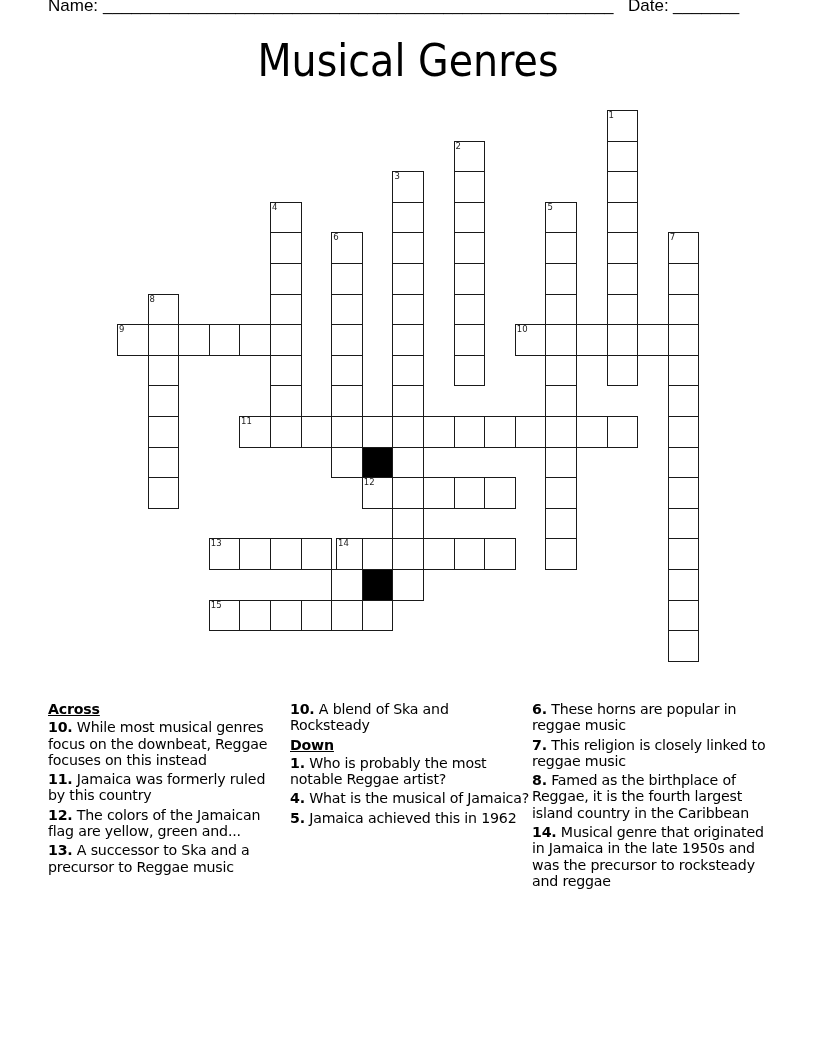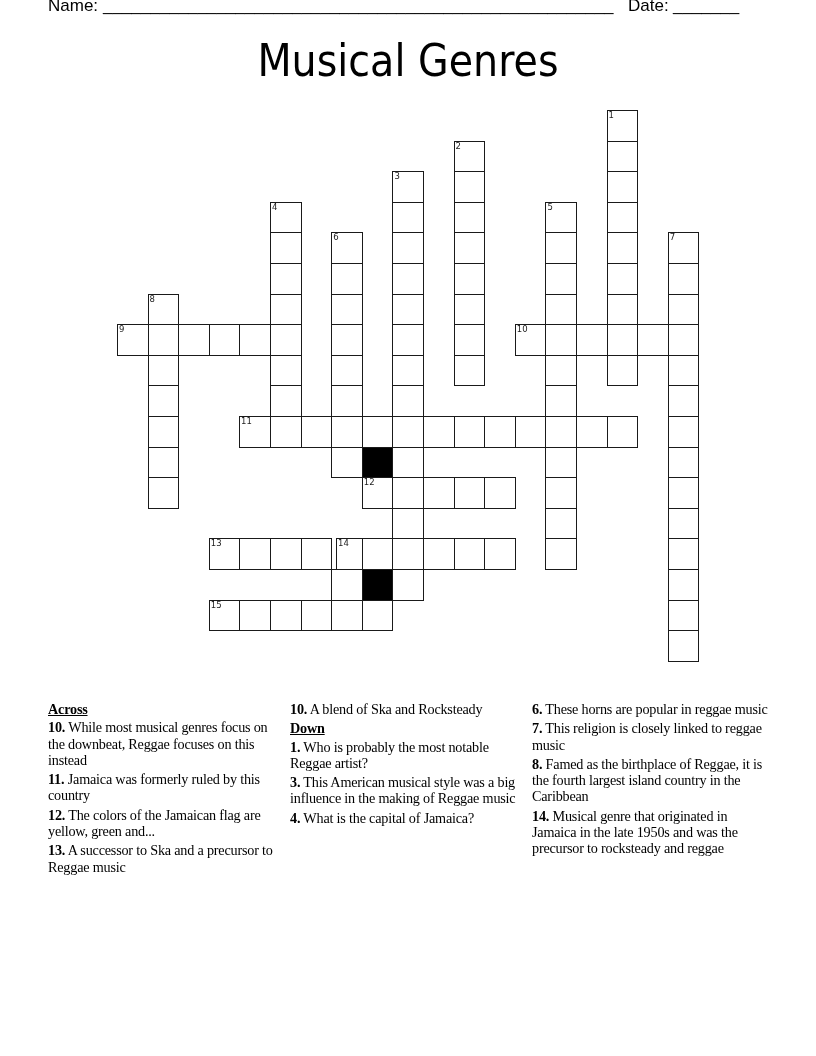--- a/index.html
+++ b/index.html
@@ -8,21 +8,21 @@
   .header-line .name-label { position: absolute; left: 0; top: 0; }
   .header-line .name-blank { position: absolute; left: 55px; top: 0; }
   .header-line .date-label { position: absolute; left: 580px; top: 0; }
   .header-line .date-blank { position: absolute; left: 625px; top: 0; }
   .title { position: absolute; top: 34px; left: 0; width: 816px; text-align: center; font-family: "DejaVu Sans", sans-serif; font-size: 45px; letter-spacing: 0px; transform: scaleX(0.88); transform-origin: center; }
   .grid { position: absolute; left: 0; top: 0; width: 816px; height: 700px; }
   .cell { position: absolute; box-sizing: border-box; width: 31.6px; height: 31.6px; border: 1.6px solid #1a1a1a; background: #fff; }
   .cell.black { background: #000; }
   .cell .num { position: absolute; left: 1px; top: -1px; font-size: 8.5px; line-height: 10px; font-family: "DejaVu Sans", sans-serif; color: #222; }
   .clues { position: absolute; top: 701px; font-family: "DejaVu Sans", sans-serif; font-size: 14.2px; line-height: 16.3px; letter-spacing: -0.2px; }
-  .clues .col { position: absolute; top: 0; font-family: Liberation Serif, serif; }
+  .clues .col { position: absolute; top: 0; }
   .clue-heading { font-weight: bold; text-decoration: underline; margin-bottom: 2px; display: block; }
   .clue { margin: 0 0 3px 0; }
   .clue .n { font-weight: bold; }
 </style>
 </head>
 <body>
 
 <div class="header-line">
   <span class="name-label">Name:</span>
   <span class="name-blank">______________________________________________________</span>
@@ -188,22 +188,22 @@
     <span class="clue-heading">Across</span>
     <div class="clue"><span class="n">10.</span> <span>While most musical genres focus on the downbeat, Reggae focuses on this instead</span></div>
     <div class="clue"><span class="n">11.</span> <span>Jamaica was formerly ruled by this country</span></div>
     <div class="clue"><span class="n">12.</span> <span>The colors of the Jamaican flag are yellow, green and...</span></div>
     <div class="clue"><span class="n">13.</span> <span>A successor to Ska and a precursor to Reggae music</span></div>
   </div>
   <div class="col" id="col2" style="left:290px; width:240px;">
     <div class="clue"><span class="n">10.</span> <span>A blend of Ska and Rocksteady</span></div>
     <span class="clue-heading">Down</span>
     <div class="clue"><span class="n">1.</span> <span>Who is probably the most notable Reggae artist?</span></div>
-    <div class="clue"><span class="n">3.</span> <span>This American musical style was a big influence in the making of Reggae music</span></div>
-    <div class="clue"><span class="n">4.</span> <span>What is the capital of Jamaica?</span></div>
+    <div class="clue"><span class="n">4.</span> <span>What is the musical of Jamaica?</span></div>
+    <div class="clue"><span class="n">5.</span> <span>Jamaica achieved this in 1962</span></div>
   </div>
   <div class="col" id="col3" style="left:532px; width:240px;">
     <div class="clue"><span class="n">6.</span> <span>These horns are popular in reggae music</span></div>
     <div class="clue"><span class="n">7.</span> <span>This religion is closely linked to reggae music</span></div>
     <div class="clue"><span class="n">8.</span> <span>Famed as the birthplace of Reggae, it is the fourth largest island country in the Caribbean</span></div>
     <div class="clue"><span class="n">14.</span> <span>Musical genre that originated in Jamaica in the late 1950s and was the precursor to rocksteady and reggae</span></div>
   </div>
 </div>
 
 </body></html>

